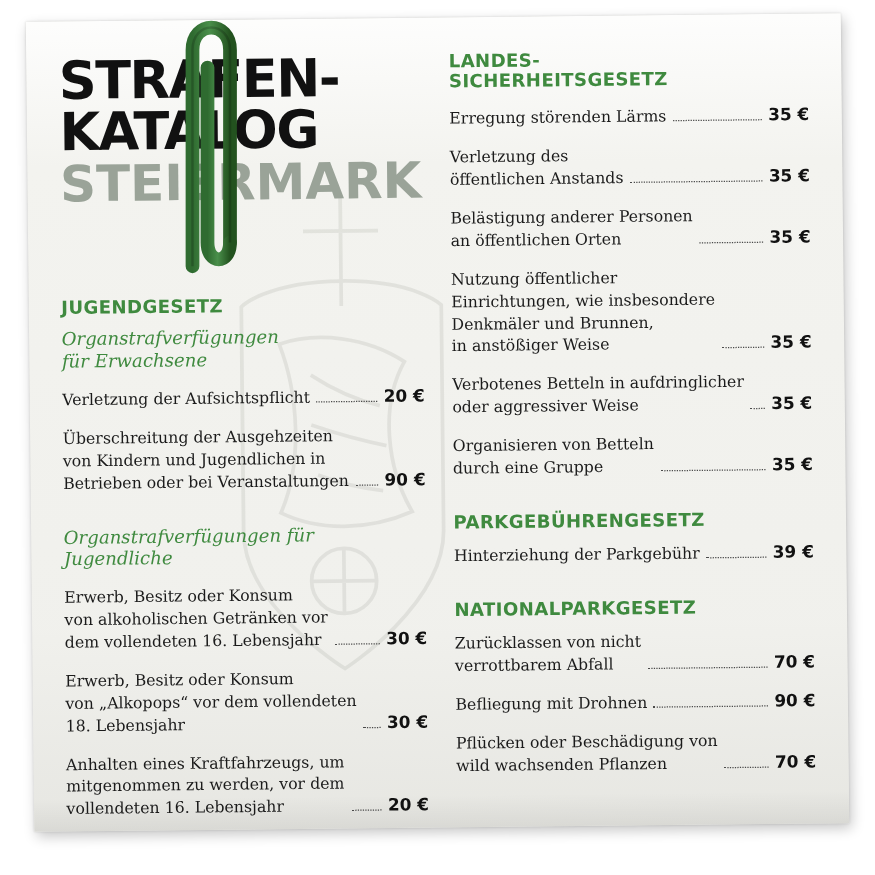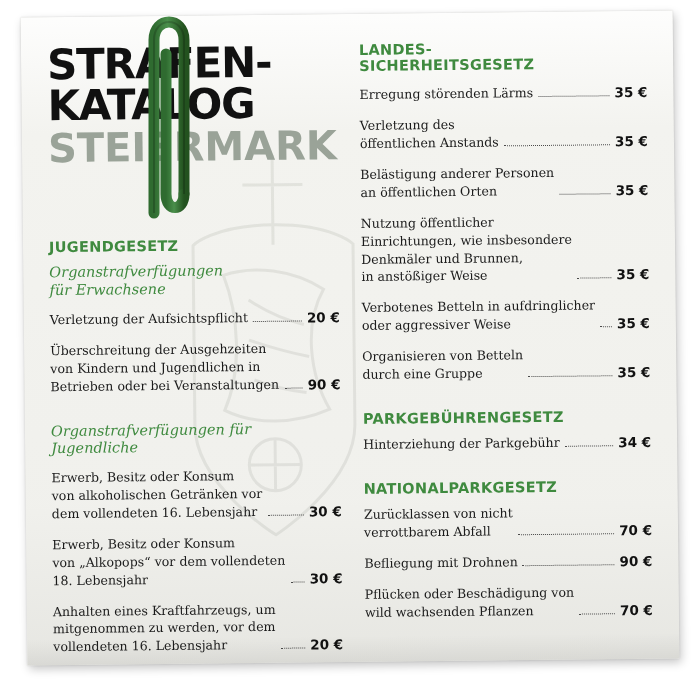--- a/index.html
+++ b/index.html
@@ -259,21 +259,21 @@
           <div class="entry">
             <div class="entry-text">Organisieren von Betteln<br>durch eine Gruppe</div>
             <div class="dots"></div>
             <div class="price">35 €</div>
           </div>
           <div class="section-gap"></div>
           <div class="section-head">PARKGEBÜHRENGESETZ</div>
           <div class="entry">
             <div class="entry-text">Hinterziehung der Parkgebühr</div>
             <div class="dots"></div>
-            <div class="price">34 €</div>
+            <div class="price">39 €</div>
           </div>
           <div class="section-gap"></div>
           <div class="section-head">NATIONALPARKGESETZ</div>
           <div class="entry">
             <div class="entry-text">Zurücklassen von nicht<br>verrottbarem Abfall</div>
             <div class="dots"></div>
             <div class="price">70 €</div>
           </div>
           <div class="entry">
             <div class="entry-text">Befliegung mit Drohnen</div>

